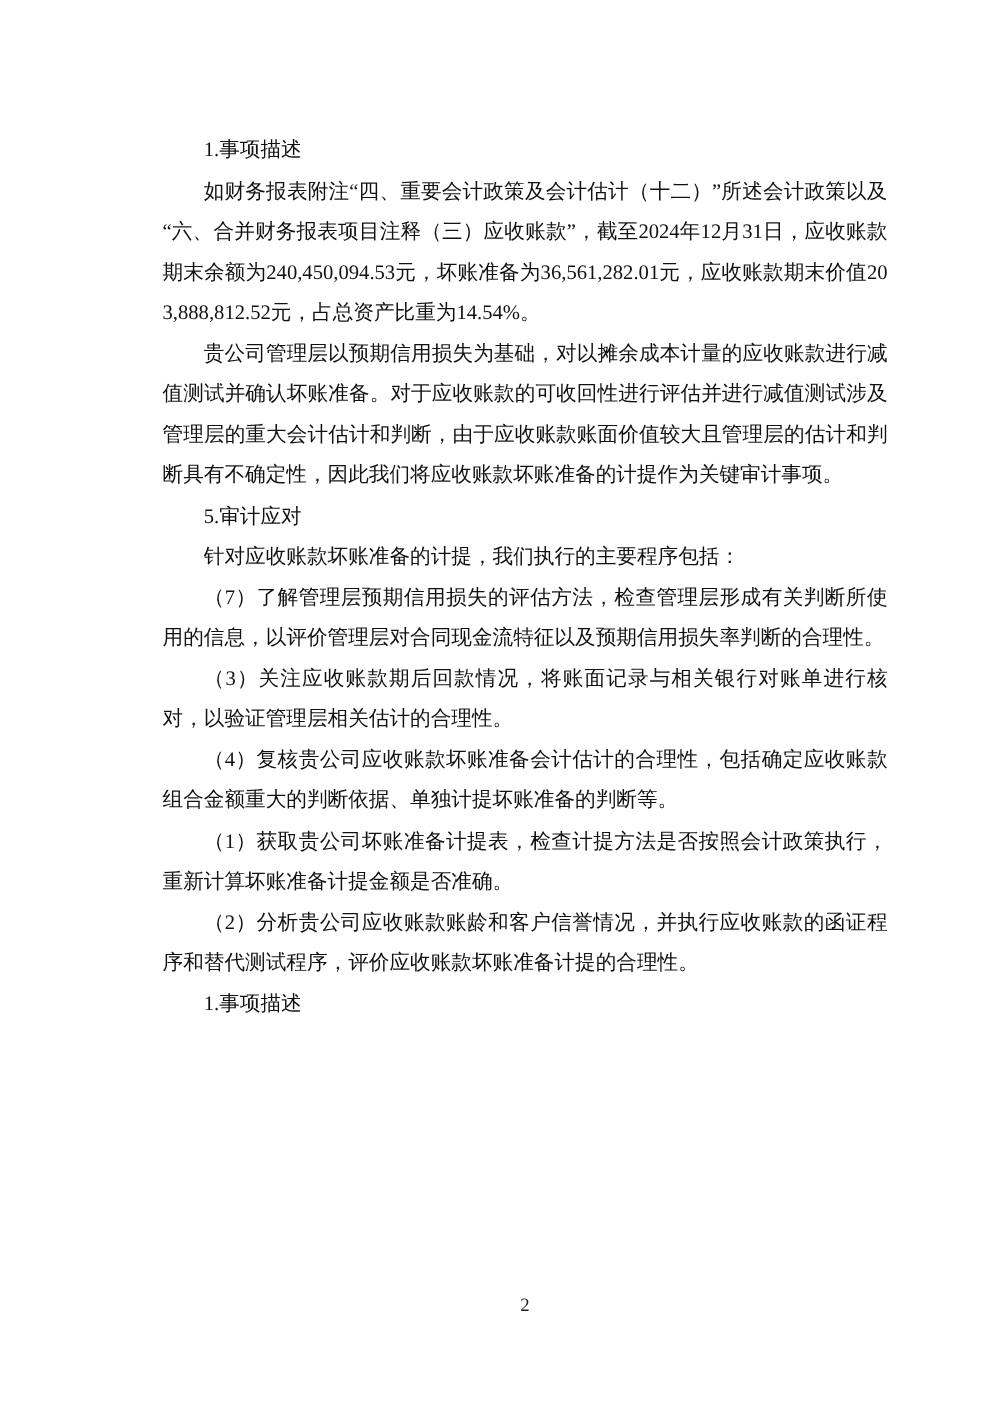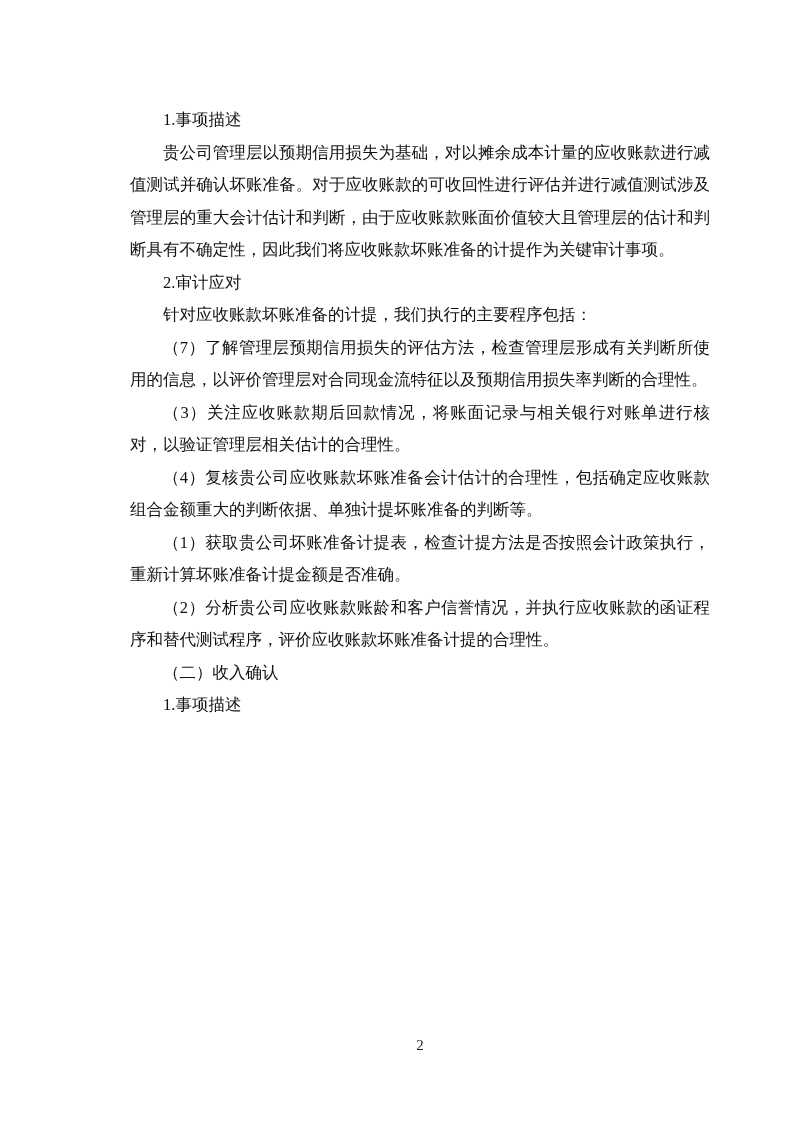--- a/index.html
+++ b/index.html
@@ -46,27 +46,27 @@
     line-height: 22px;
     color: #222222;
   }
 </style>
 </head>
 <body>
 
 <div class="page">
   <main class="doc-body">
       <p class="para">1.事项描述</p>
+      <p class="para">如财务报表附注“四、重要会计政策及会计估计（十二）”所述会计政策以及“六、合并财务报表项目注释（三）应收账款”，截至2024年12月31日，应收账款期末余额为240,450,094.53元，坏账准备为36,561,282.01元，应收账款期末价值203,888,812.52元，占总资产比重为14.54%。</p>
       <p class="para">贵公司管理层以预期信用损失为基础，对以摊余成本计量的应收账款进行减值测试并确认坏账准备。对于应收账款的可收回性进行评估并进行减值测试涉及管理层的重大会计估计和判断，由于应收账款账面价值较大且管理层的估计和判断具有不确定性，因此我们将应收账款坏账准备的计提作为关键审计事项。</p>
-      <p class="para">2.审计应对</p>
+      <p class="para">5.审计应对</p>
       <p class="para">针对应收账款坏账准备的计提，我们执行的主要程序包括：</p>
       <p class="para">（7）了解管理层预期信用损失的评估方法，检查管理层形成有关判断所使用的信息，以评价管理层对合同现金流特征以及预期信用损失率判断的合理性。</p>
       <p class="para">（3）关注应收账款期后回款情况，将账面记录与相关银行对账单进行核对，以验证管理层相关估计的合理性。</p>
       <p class="para">（4）复核贵公司应收账款坏账准备会计估计的合理性，包括确定应收账款组合金额重大的判断依据、单独计提坏账准备的判断等。</p>
       <p class="para">（1）获取贵公司坏账准备计提表，检查计提方法是否按照会计政策执行，重新计算坏账准备计提金额是否准确。</p>
       <p class="para">（2）分析贵公司应收账款账龄和客户信誉情况，并执行应收账款的函证程序和替代测试程序，评价应收账款坏账准备计提的合理性。</p>
-      <p class="para">（二）收入确认</p>
       <p class="para">1.事项描述</p>
     </main>
   <footer class="page-footer">
     <span class="page-number">2</span>
   </footer>
 </div>
 
 </body></html>

